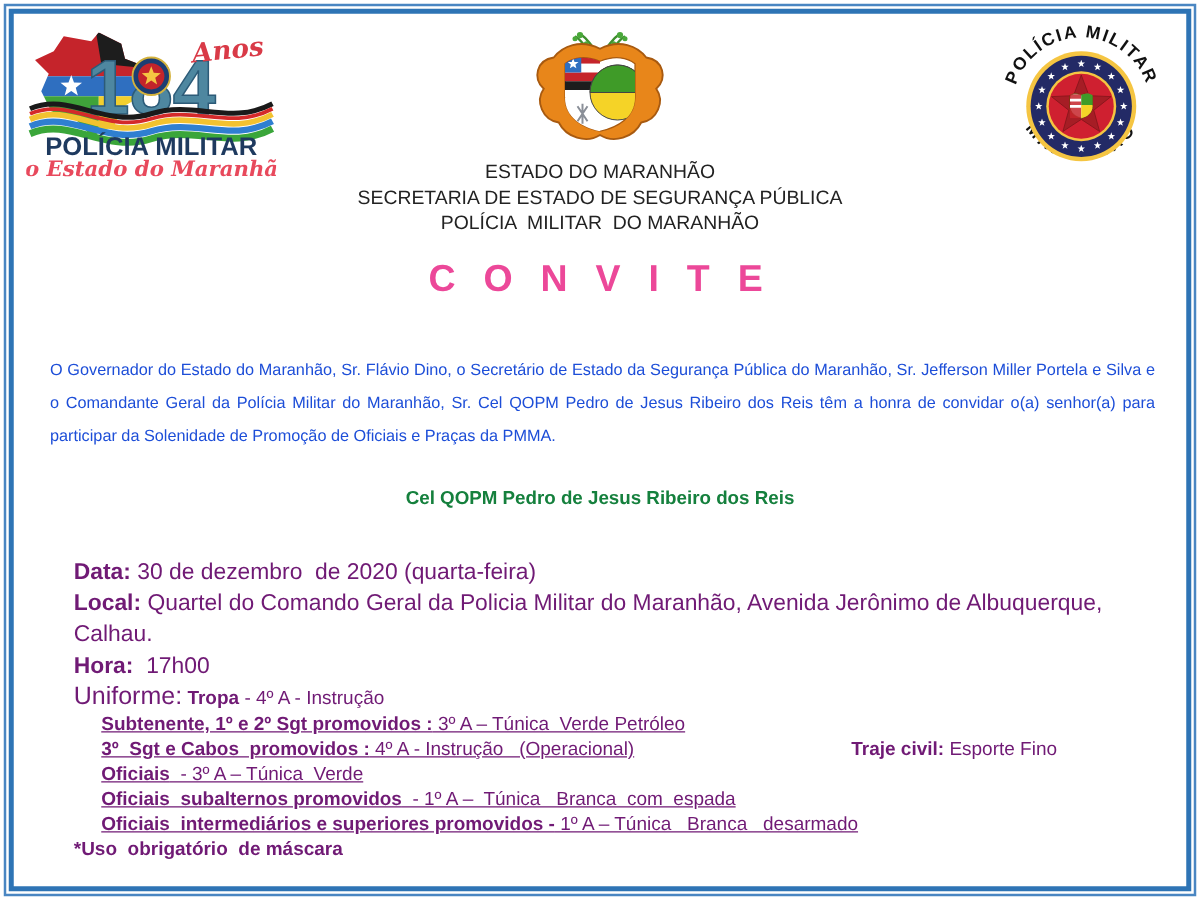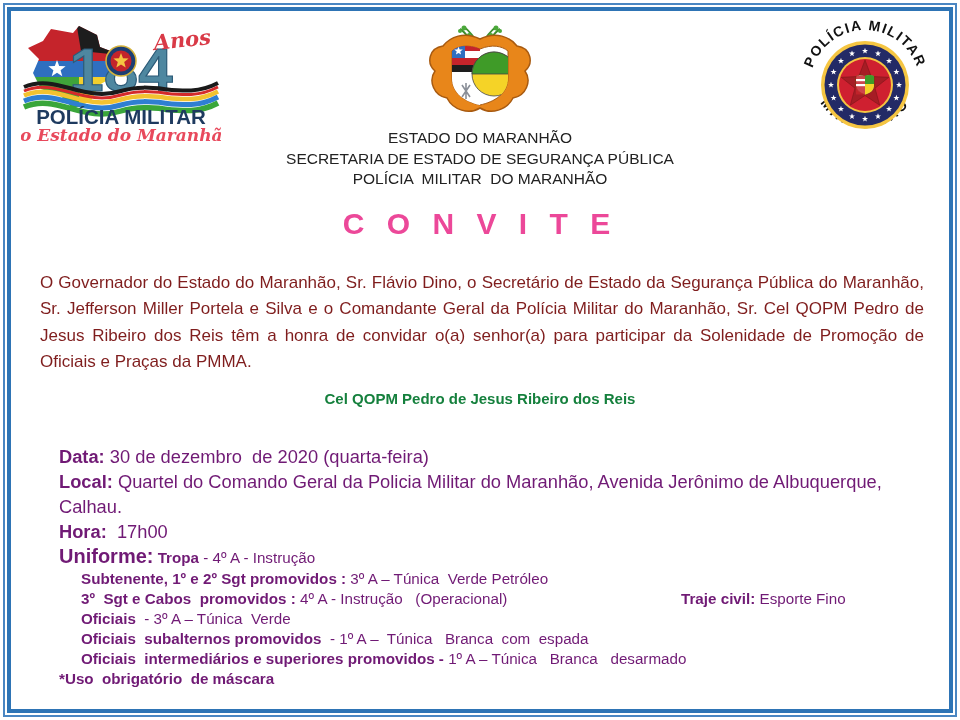--- a/index.html
+++ b/index.html
@@ -7,29 +7,29 @@
   .frame{position:absolute;left:3px;top:3px;right:3px;bottom:3px;border:2px solid #4a86c2;padding:2px;}
   .inner{position:relative;width:100%;height:100%;border:4px solid #2e74b5;box-sizing:border-box;background:#fff;overflow:hidden;}
   .abs{position:absolute;}
   .pre{white-space:pre-wrap;}
   .b{font-weight:bold;}
   .logo-left{left:10px;top:10px;width:200px;height:122px;}
   .logo-center{left:50%;margin-left:-60px;top:12px;width:120px;height:100px;}
   .logo-right{right:16px;top:6px;width:136px;height:136px;}
   .org-header{left:0;right:0;top:117px;text-align:center;font-size:15.5px;line-height:20.5px;color:#222;}
   .doc-title{left:0;right:0;top:196px;text-align:center;font-size:30px;font-weight:bold;letter-spacing:7px;color:#ec4899;}
-  .body-par{left:29px;width:884px;top:259px;font-size:17px;line-height:26.4px;text-align:justify;color:#7f1d1d;}
+  .body-par{left:29px;width:884px;top:272px;font-size:13px;line-height:26.4px;text-align:justify;color:#1d4ed8;}
   .signature{left:0;right:0;top:378px;text-align:center;font-weight:bold;font-size:15px;line-height:19px;color:#15803d;}
   .details{left:48px;width:876px;top:433px;font-size:18.3px;color:#701a75;}
   .drow{line-height:25px;}
   .urow{line-height:23px;margin-top:1px;}
-  .u-label{font-size:20px;font-weight:bold;}
+  .u-label{font-size:20px;font-weight:normal;}
   .u-rest{font-size:15.2px;}
   .sublist{margin-left:22px;font-size:15.2px;}
-  .srow{line-height:20px;position:relative;}
+  .srow{line-height:20px;position:relative;text-decoration:underline;}
   .srow .right-note{position:absolute;left:600px;top:0;}
   .footnote{font-weight:bold;font-size:15.2px;line-height:20px;}
   svg text{font-family:"Liberation Sans",sans-serif;}
   .script-text{font-family:"DejaVu Serif",serif;font-style:italic;font-weight:bold;}
 </style>
 </head>
 <body>
 
 <div class="frame">
 <div class="inner">

